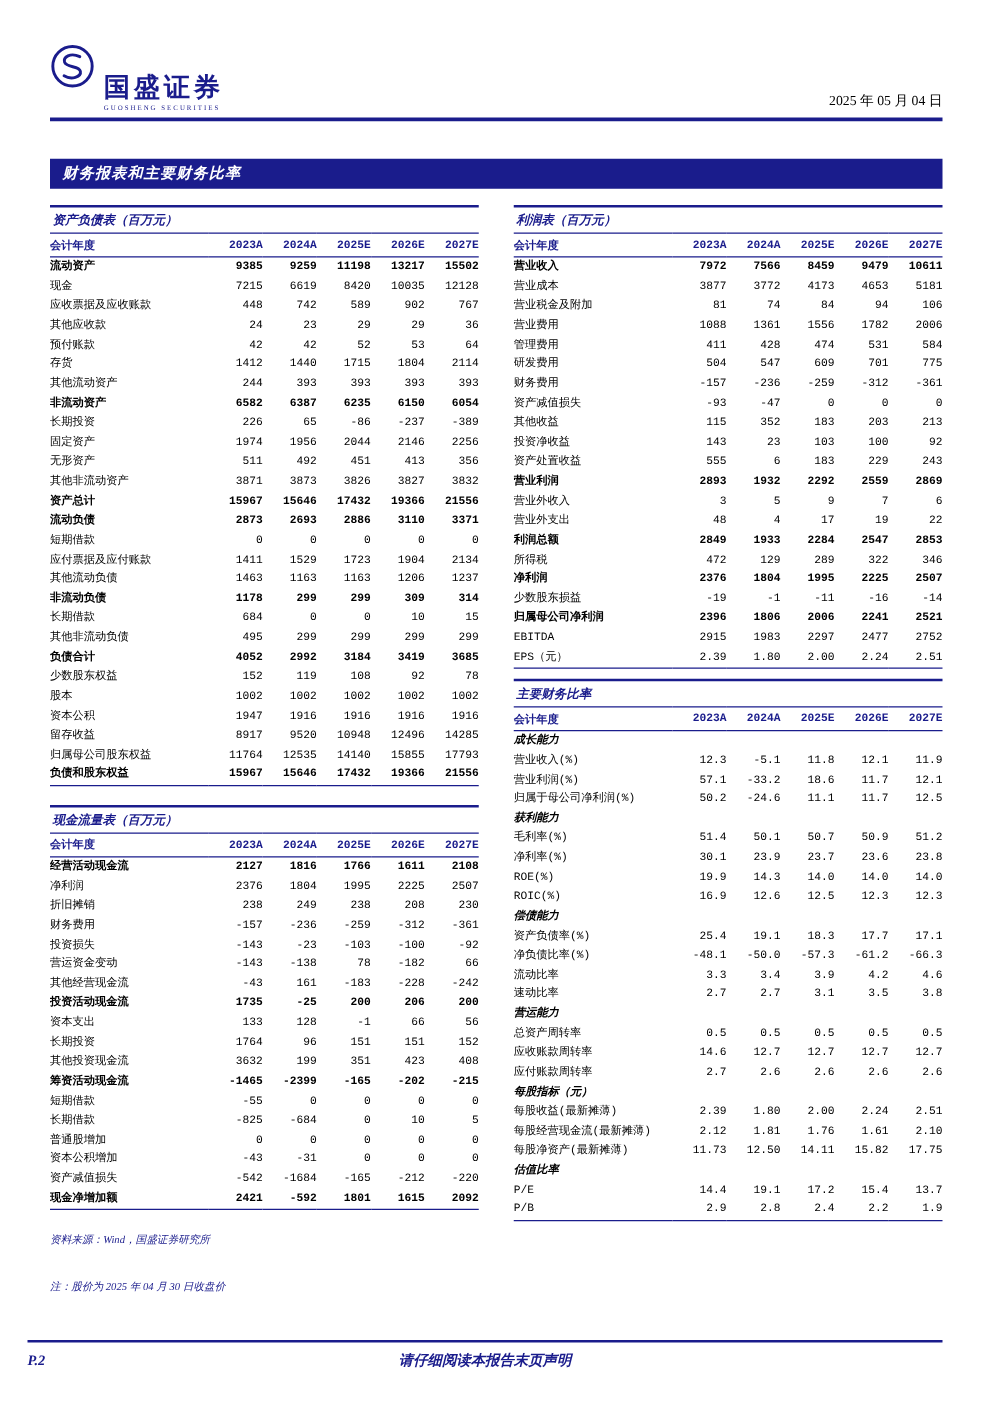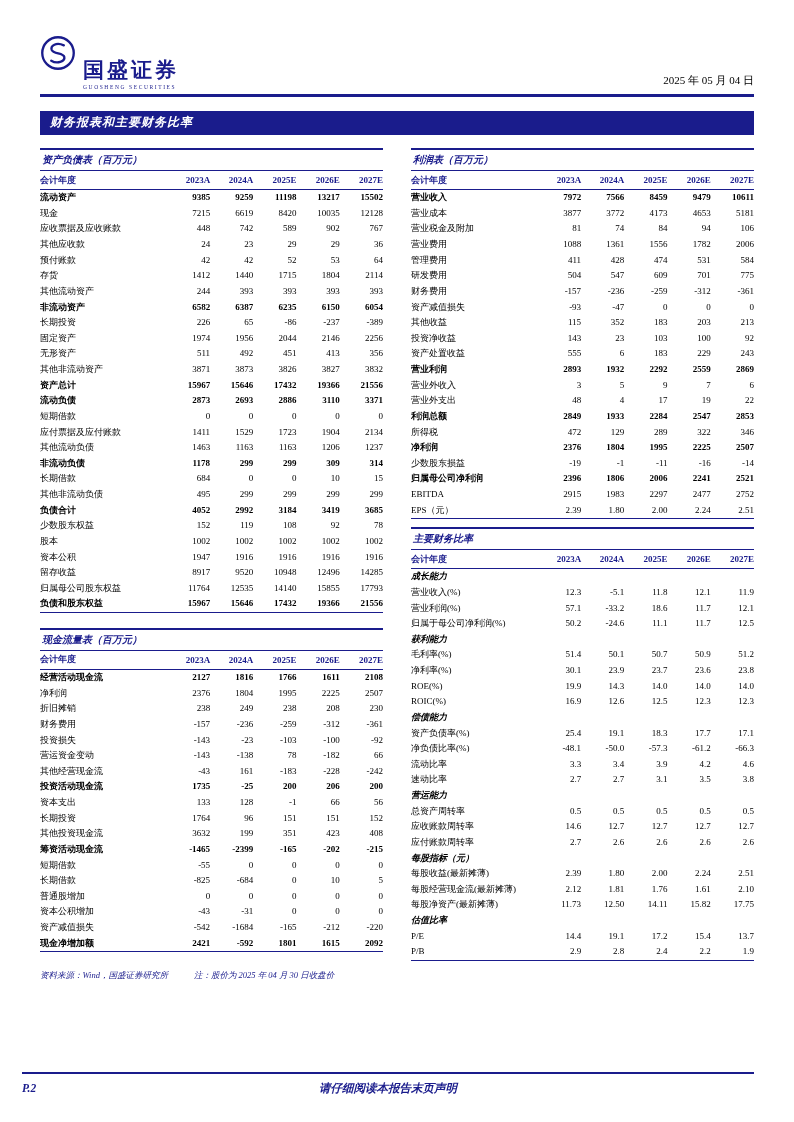--- a/index.html
+++ b/index.html
@@ -12,44 +12,44 @@
   
   .hdr { display:flex; justify-content:space-between; align-items:flex-end;
          border-bottom:3px solid var(--navy); padding-bottom:4px; }
   .brand { display:flex; align-items:center; gap:7px; }
   .brand svg { display:block; }
   .brand-cn { color:var(--navy); font-size:21px; font-weight:bold; letter-spacing:3px; line-height:1;margin-top:44px; }
   .brand-en { color:var(--navy); font-size:5.5px; letter-spacing:1.6px; margin-top:3px; white-space:nowrap; }
   .hdr-date { font-size:11px; color:#000; padding-bottom:2px; }
 
   
-  .title-bar { margin-top:14px; background:var(--navy); color:#fff; font-size:12px;
+  .title-bar { margin-top:30px; background:var(--navy); color:#fff; font-size:12px;
                font-weight:bold; font-style:italic; padding:3px 10px 4px; letter-spacing:1px; }
 
   
   .cols { display:flex; gap:28px; margin-top:13px; }
   .col { flex:1; min-width:0; }
 
   
   .tbl-title { border-top:2.5px solid var(--navy); color:var(--navy); font-weight:bold;
                font-style:italic; font-size:10px; padding:3px 0 3px 2px; }
-  table { width:100%; border-collapse:collapse; table-layout:fixed; }
+  table { width:100%; border-collapse:collapse; table-layout:fixed;font-family:Liberation Mono, monospace; }
   thead th { color:var(--navy); font-weight:bold; font-size:9px;
              border-top:1.2px solid var(--navy); border-bottom:1.2px solid var(--navy);
              padding:2.5px 0; text-align:right; }
   th.lbl, td.lbl { text-align:left; width:37%; overflow:hidden; white-space:nowrap; }
   tbody { border-bottom:1.5px solid var(--navy); }
   td { font-size:9px; padding:2.2px 0; text-align:right; color:#000; line-height:1.25; }
   tr.bold td { font-weight:bold; }
   tr.section td { font-weight:bold; font-style:italic; }
   .mt-cash { margin-top:15px; }
   .mt-ratio { margin-top:8px; }
 
   
-  .source { margin-top:9px; color:var(--navy); font-style:italic; font-size:8.5px; display:flex; gap:26px; }
+  .source { margin-top:9px; color:var(--navy); font-style:italic; font-size:8.5px; display:flex; gap:26px;flex-direction:column; }
 
   
   .foot { position:absolute; left:22px; right:40px; bottom:26px; border-top:2.5px solid var(--navy);
           padding-top:7px; display:flex; align-items:baseline; }
   .foot .pn { width:90px; color:var(--navy); font-weight:bold; font-style:italic; font-size:11.5px; }
   .foot .disc { flex:1; text-align:center; color:var(--navy); font-weight:bold; font-style:italic; font-size:11.5px; }
   .foot .sp { width:90px; }
 </style>
 </head>
 <body>

